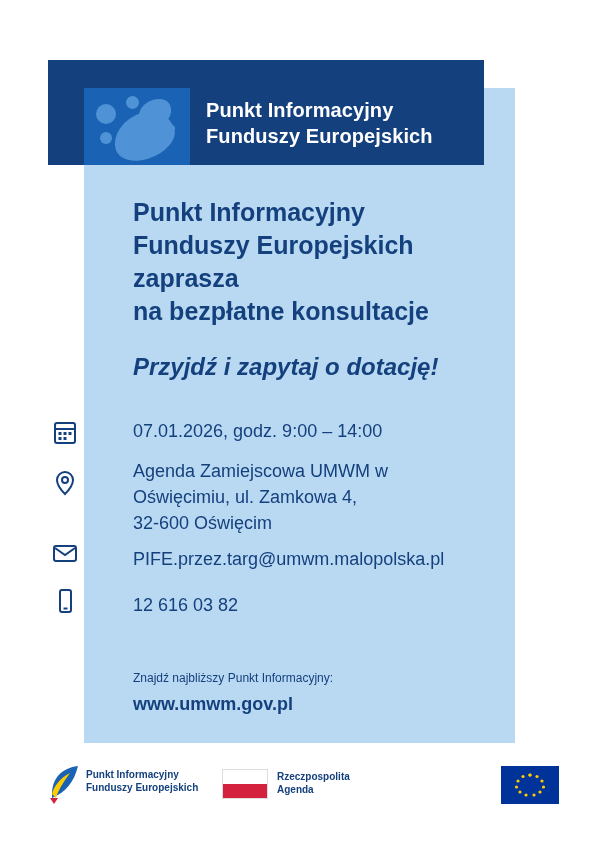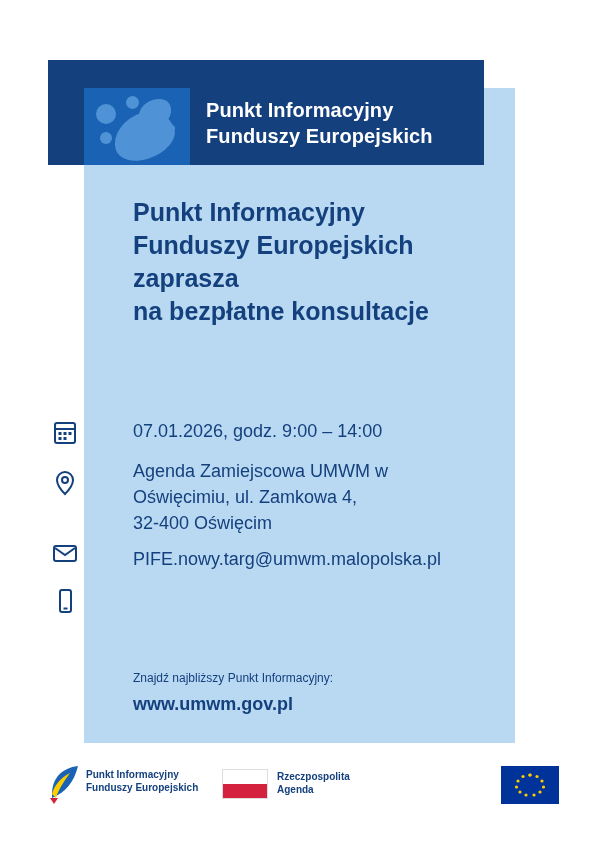--- a/index.html
+++ b/index.html
@@ -283,20 +283,21 @@
     <div class="swoosh2" style="left:54px;top:12px;"></div>
   </div>
   <div class="header-title-block"></div>
   <div class="header-title"><span>Punkt Informacyjny</span><br><span>Funduszy Europejskich</span></div>
 
   <div class="headline" style="white-space:pre-line">Punkt Informacyjny
 Funduszy Europejskich
 zaprasza
 na bezpłatne konsultacje</div>
 
+  <div class="subhead">Przyjdź i zapytaj o dotację!</div>
 
   <div class="icon-col ic-cal">
     <svg width="26" height="26" viewBox="0 0 26 26">
       <rect x="3" y="3" width="20" height="20" rx="2" fill="none" stroke="#14407e" stroke-width="2"></rect>
       <line x1="3" y1="9" x2="23" y2="9" stroke="#14407e" stroke-width="2"></line>
       <rect x="6.5" y="12" width="3" height="3" fill="#14407e"></rect>
       <rect x="11.5" y="12" width="3" height="3" fill="#14407e"></rect>
       <rect x="16.5" y="12" width="3" height="3" fill="#14407e"></rect>
       <rect x="6.5" y="17" width="3" height="3" fill="#14407e"></rect>
       <rect x="11.5" y="17" width="3" height="3" fill="#14407e"></rect>
@@ -317,22 +318,23 @@
   <div class="icon-col ic-tel">
     <svg width="26" height="26" viewBox="0 0 26 26">
       <rect x="8" y="2" width="11" height="22" rx="2" fill="none" stroke="#14407e" stroke-width="2"></rect>
       <line x1="11.5" y1="20.5" x2="15.5" y2="20.5" stroke="#14407e" stroke-width="2"></line>
     </svg>
   </div>
 
   <div class="detail d-date">07.01.2026, godz. 9:00 – 14:00</div>
   <div class="detail d-address" style="white-space:pre-line">Agenda Zamiejscowa UMWM w
 Oświęcimiu, ul. Zamkowa 4,
-32-400 Oświęcim</div>
-  <div class="detail d-mail">PIFE.nowy.targ@umwm.malopolska.pl</div>
+32-600 Oświęcim</div>
+  <div class="detail d-mail">PIFE.przez.targ@umwm.malopolska.pl</div>
+  <div class="detail d-phone">12 616 03 82</div>
 
   <div class="footer-note">Znajdź najbliższy Punkt Informacyjny:</div>
   <div class="footer-url">www.umwm.gov.pl</div>
 
   <div class="logobar">
 
     <div class="fe-logo">
       <div class="fe-mark">
         <svg width="34" height="40" viewBox="0 0 34 40">
           <path d="M4 30 C4 14 14 4 30 2 C26 18 18 28 4 34 Z" fill="#1a62b3"></path>

